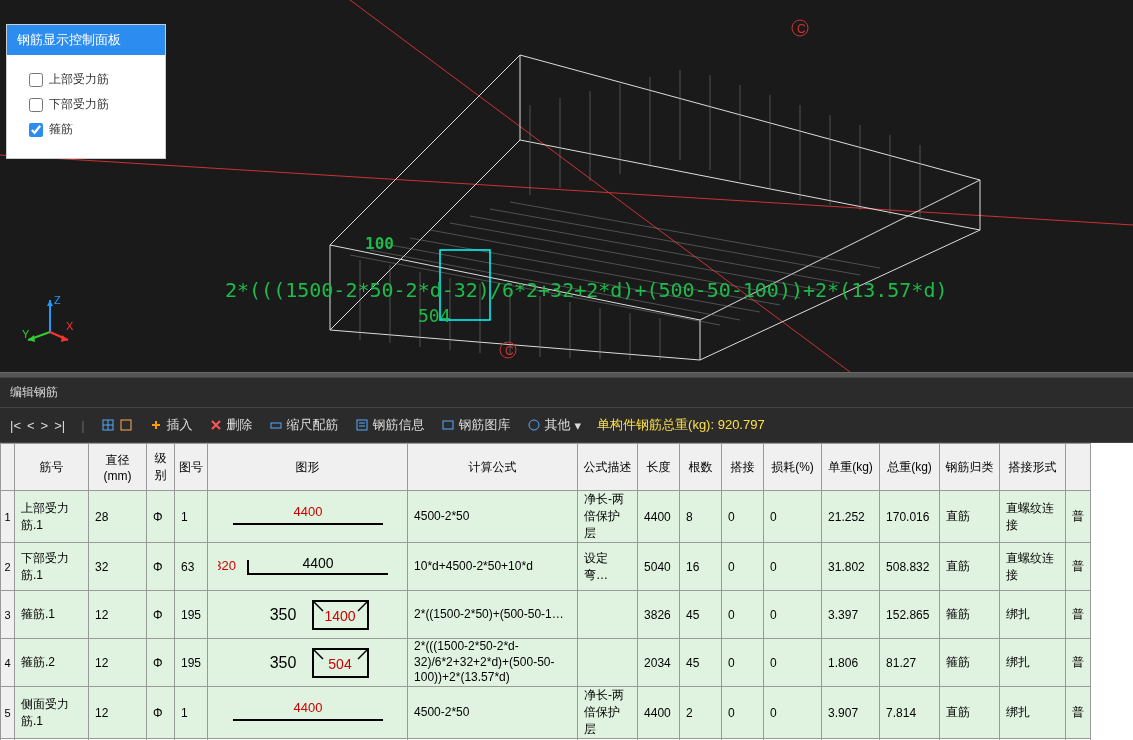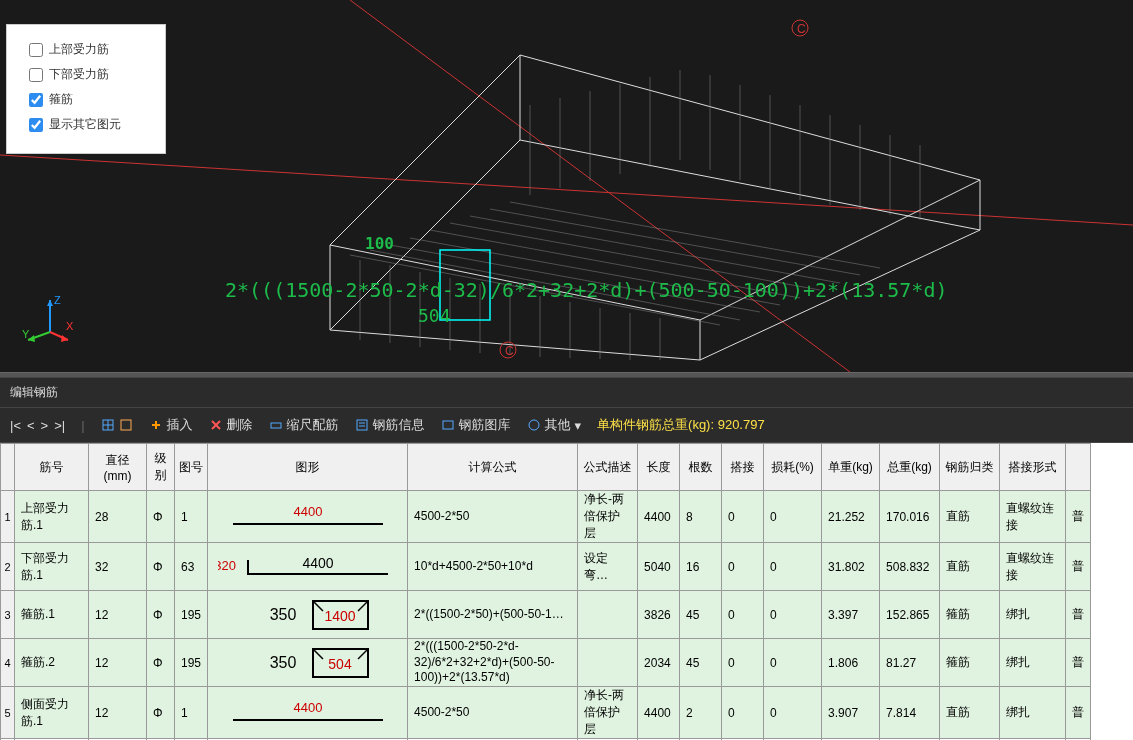--- a/index.html
+++ b/index.html
@@ -120,36 +120,33 @@
     <circle cx="508" cy="350" r="8" stroke="#c33" fill="none"></circle>
       <text x="505" y="355" fill="#c33" font-size="12">C</text>
     <circle cx="800" cy="28" r="8" stroke="#c33" fill="none"></circle>
       <text x="797" y="33" fill="#c33" font-size="12">C</text>
   </svg>
   <div class="formula-val-100">100</div>
   <div class="formula-overlay">2*(((1500-2*50-2*d-32)/6*2+32+2*d)+(500-50-100))+2*(13.57*d)</div>
   <div class="formula-val-504">504</div>
 
   <div class="control-panel">
+    <div class="header">钢筋显示控制面板</div>
     <div class="body" id="panel-body">
         <label>
           <input type="checkbox" style="">
           <span>上部受力筋</span>
         </label>
         <label>
           <input type="checkbox" style="">
           <span>下部受力筋</span>
         </label>
         <label>
           <input type="checkbox" checked="" style="">
           <span>箍筋</span>
-        </label>
-        <label>
-          <input type="checkbox" checked="" style="">
-          <span>显示其它图元</span>
         </label>
       </div>
   </div>
 
   <div class="axis-widget">
     <svg width="60" height="60">
       <line x1="30" y1="40" x2="30" y2="8" stroke="#29f" stroke-width="2"></line>
         <text x="34" y="12" fill="#29f" font-size="11">Z</text>
       <line x1="30" y1="40" x2="8" y2="48" stroke="#3c3" stroke-width="2"></line>
         <text x="2" y="46" fill="#3c3" font-size="11">Y</text>

